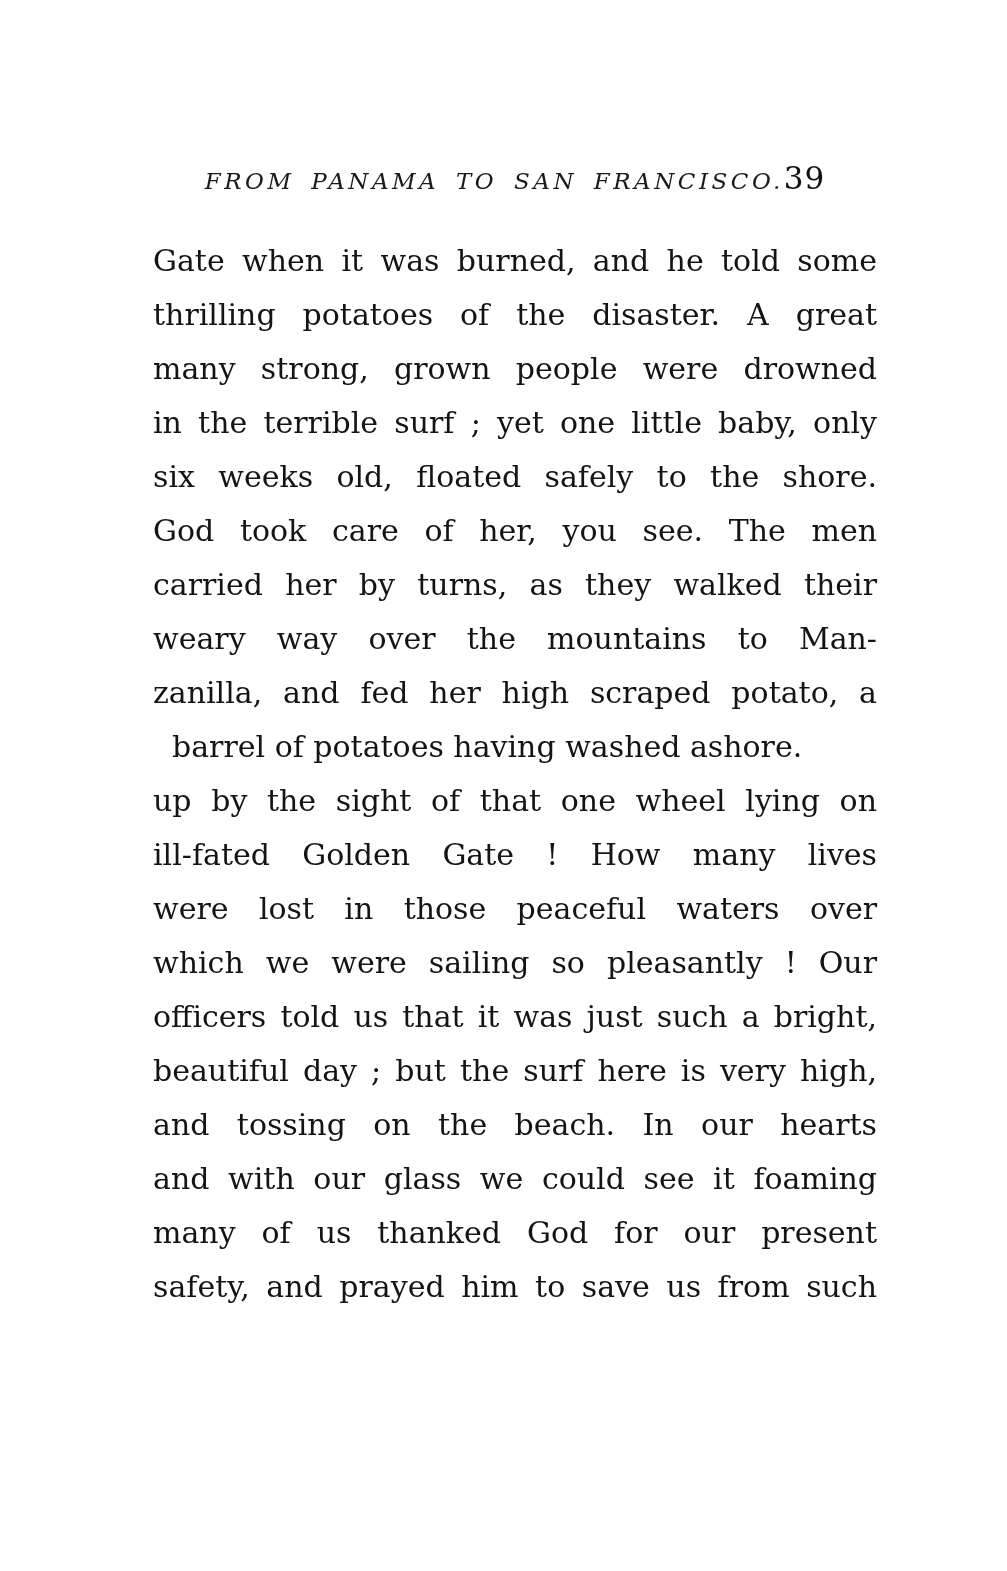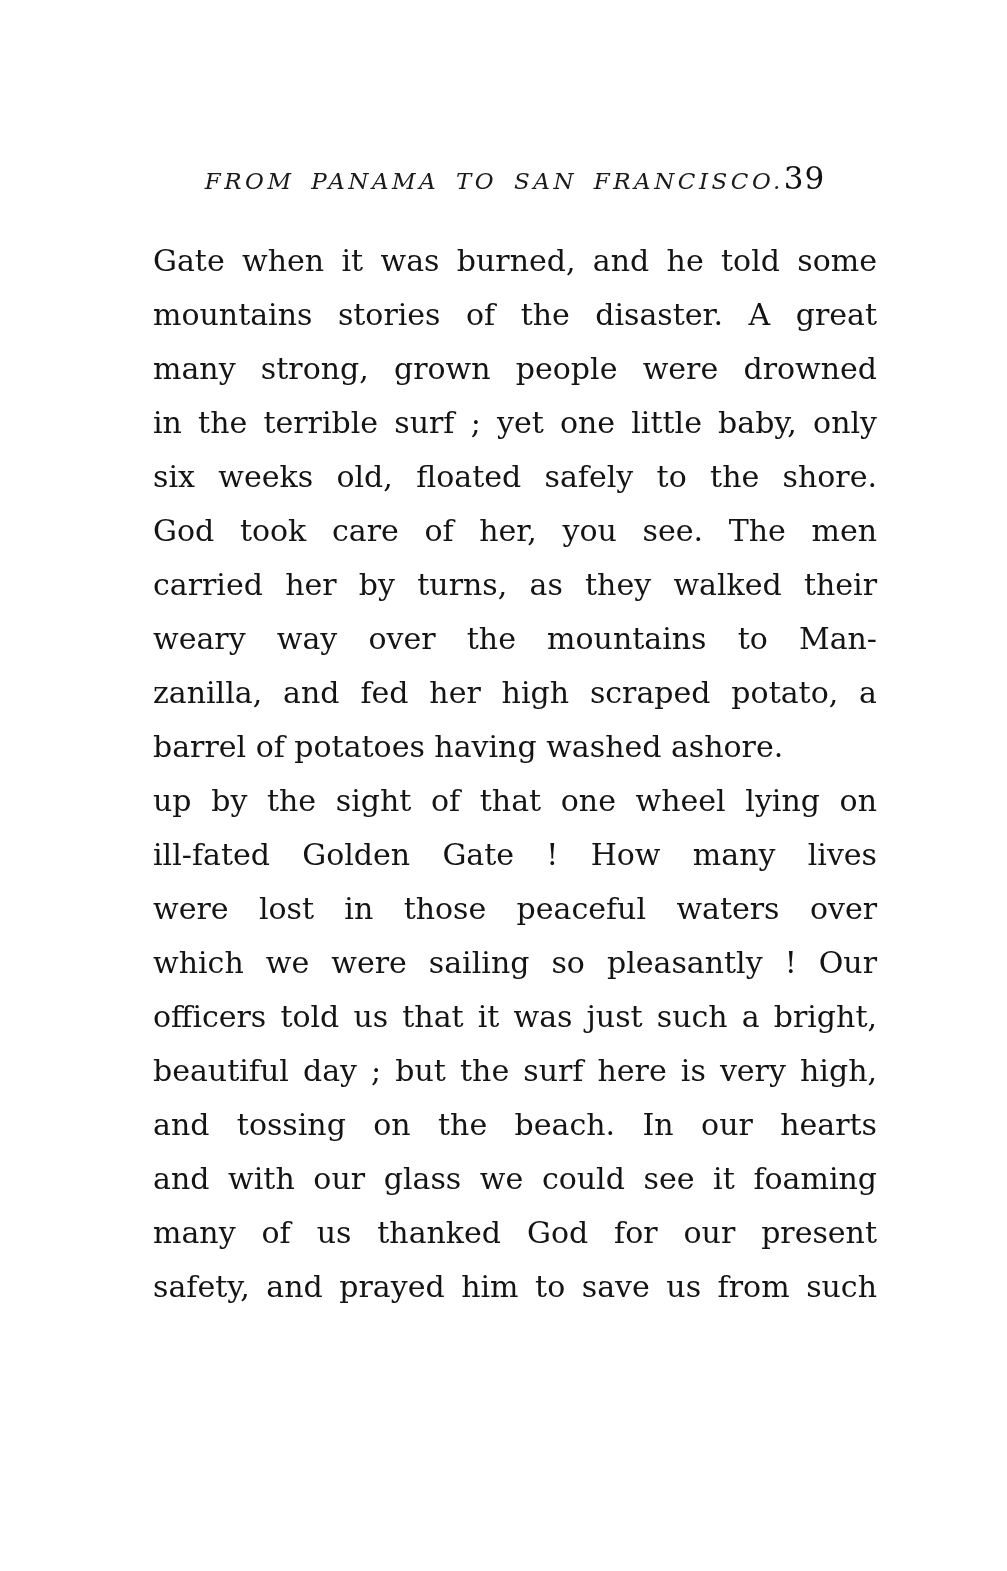--- a/index.html
+++ b/index.html
@@ -50,38 +50,39 @@
     margin: 0;
   }
   .line {
     text-align: justify;
     text-align-last: justify;
     white-space: normal;
     height: 54px;
   }
   .line.last-left {
     text-align-last: left;
+    margin-left: 19px;
   }
   .line.indent {
     text-indent: 44px;
   }
 </style>
 </head>
 <body>
 
 <div class="page">
 
   <div class="running-header">
     <span class="header-title">FROM PANAMA TO SAN FRANCISCO.</span><span class="page-number">39</span>
   </div>
 
   <div class="page-body">
       <div class="paragraph">
         <div class="line">Gate when it was burned, and he told some</div>
-        <div class="line">mountains stories of the disaster. A great</div>
+        <div class="line">thrilling potatoes of the disaster. A great</div>
         <div class="line">many strong, grown people were drowned</div>
         <div class="line">in the terrible surf ; yet one little baby, only</div>
         <div class="line">six weeks old, floated safely to the shore.</div>
         <div class="line">God took care of her, you see. The men</div>
         <div class="line">carried her by turns, as they walked their</div>
         <div class="line">weary way over the mountains to Man-</div>
         <div class="line">zanilla, and fed her high scraped potato, a</div>
         <div class="line last-left">barrel of potatoes having washed ashore.</div>
       </div>
       <div class="paragraph">

